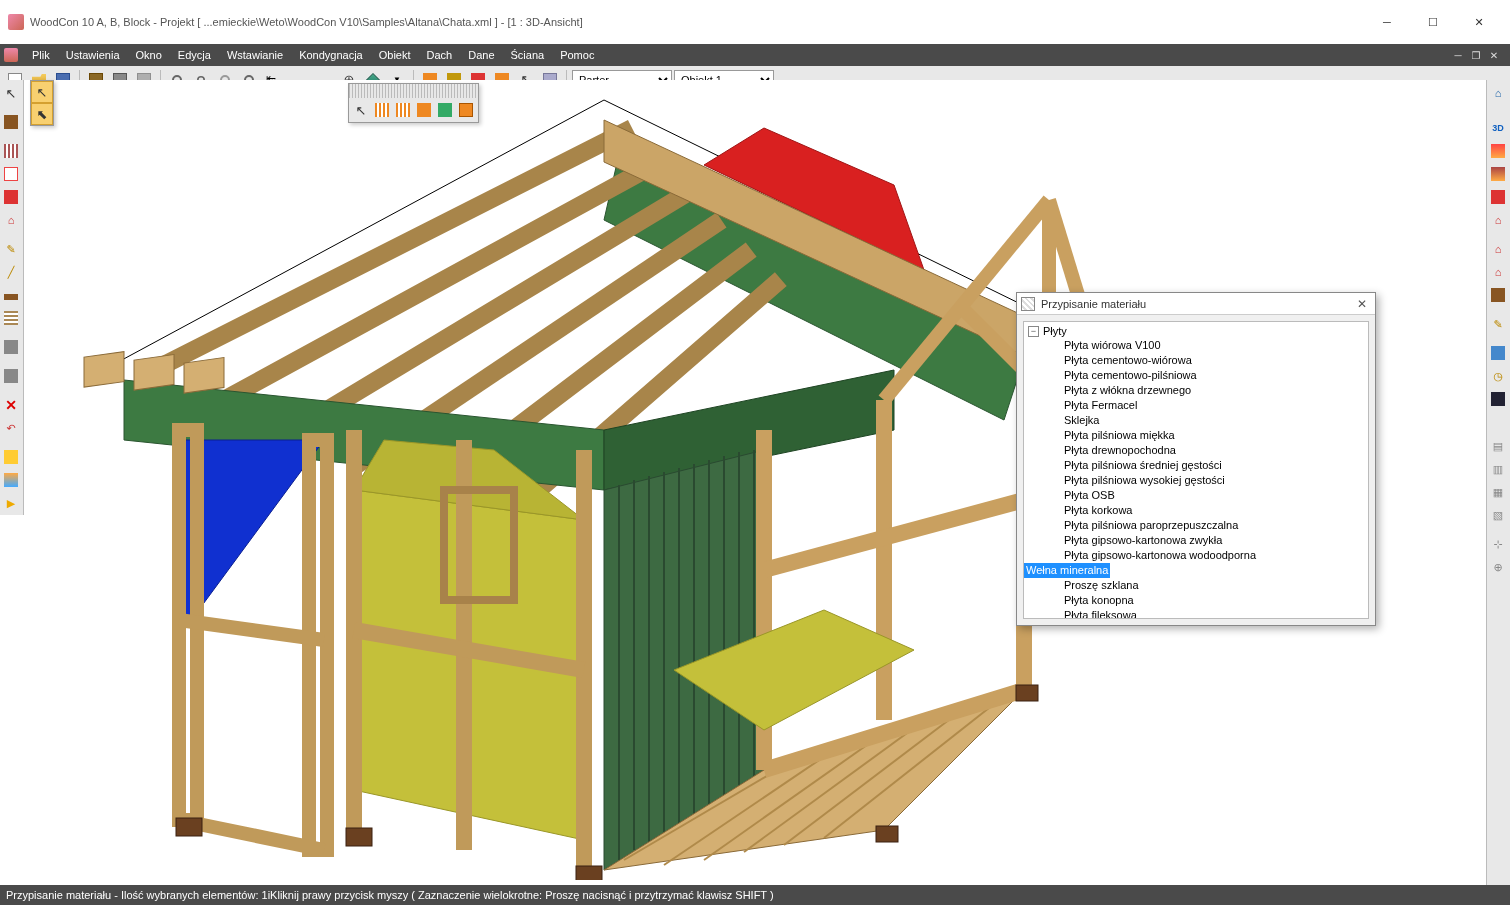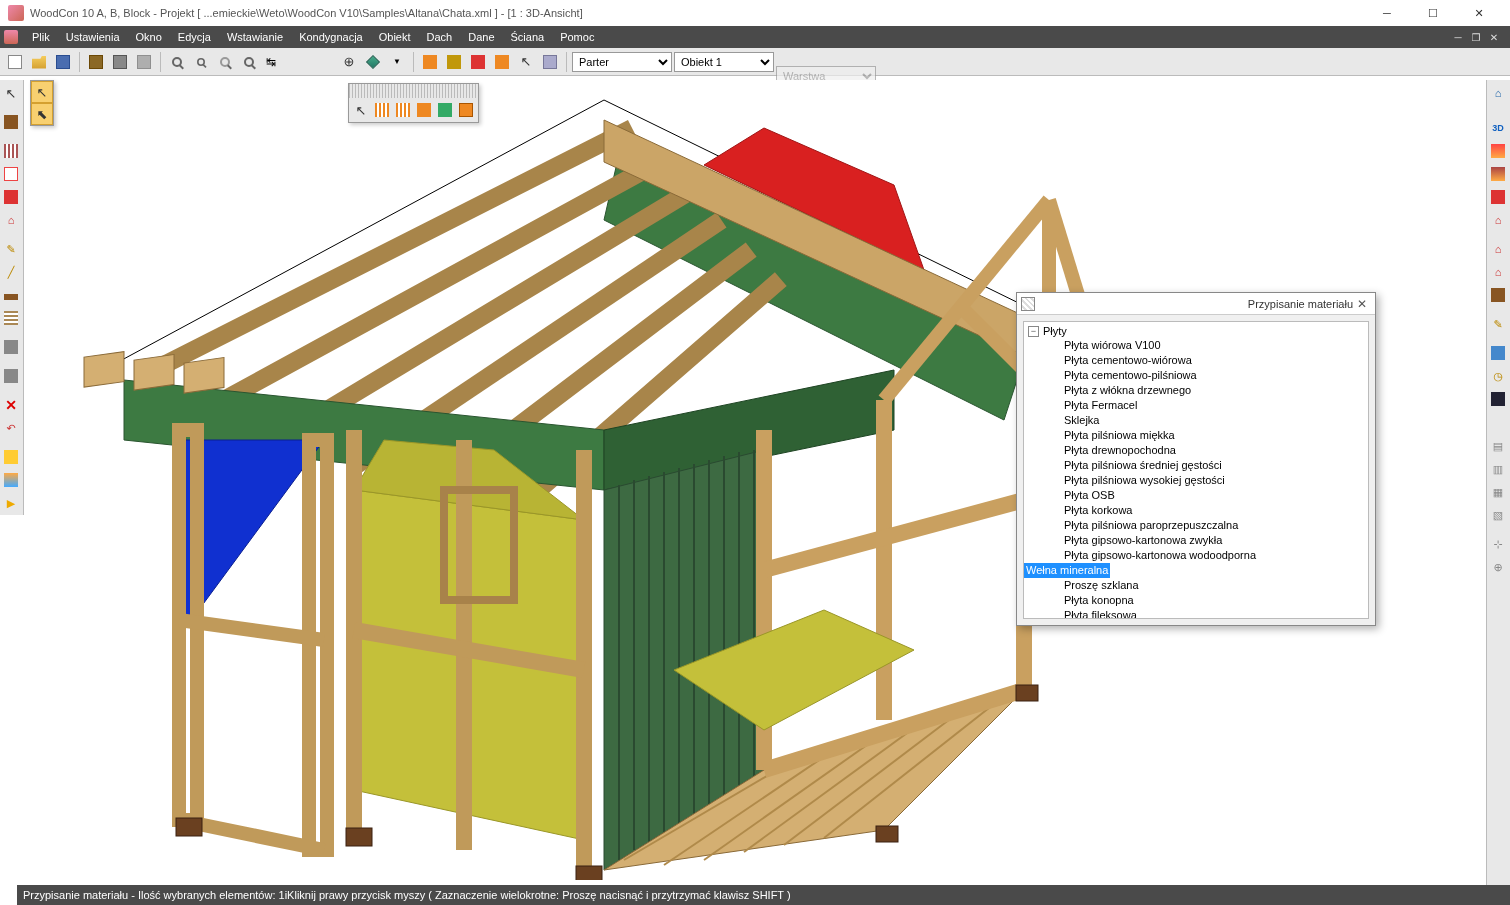--- a/index.html
+++ b/index.html
@@ -1,19 +1,19 @@
 <!DOCTYPE html>
 <html><head>
 <meta charset="utf-8">
 <style>
 * { margin: 0; padding: 0; box-sizing: border-box; font-family: "Segoe UI", Tahoma, sans-serif; font-size: 11px; }
 body { width: 1510px; height: 905px; background: #fff; overflow: hidden; position: relative; }
 
 
-.titlebar { height: 26px; background: #fff; display: flex; align-items: center; padding: 0 8px; color: #555; }
+.titlebar { height: 44px; background: #fff; display: flex; align-items: center; padding: 0 8px; color: #555; }
 .titlebar .app-icon { width: 16px; height: 16px; margin-right: 6px; background: linear-gradient(135deg,#e8a 0,#c65 100%); border-radius: 2px; }
 .titlebar .title-text { flex: 1; }
 .win-btns { display: flex; gap: 0; }
 .win-btn { width: 46px; height: 30px; display: flex; align-items: center; justify-content: center; color: #333; }
 
 
 .menubar { height: 22px; background: #4a4a4a; display: flex; align-items: center; padding: 0 4px; color: #fff; }
 .menubar .icon-small { width: 14px; height: 14px; margin-right: 6px; background: linear-gradient(#e8a,#c65); border-radius: 2px; }
 .menu-item { padding: 0 8px; height: 100%; display: flex; align-items: center; cursor: default; }
 .mdi-btns { margin-left: auto; display: flex; gap: 2px; padding-right: 4px; }
@@ -45,36 +45,36 @@
 .right-toolbar { position: absolute; right: 0; top: 80px; width: 24px; background: #e8e8e8; border-left: 1px solid #bbb; display: flex; flex-direction: column; padding-top: 2px; bottom: 20px; }
 .right-toolbar .tb-btn { width: 22px; height: 22px; margin-bottom: 1px; }
 
 
 .viewport { position: absolute; left: 24px; right: 24px; top: 80px; bottom: 20px; background: #fff; overflow: hidden; }
 
 
 .dialog { position: absolute; left: 1016px; top: 292px; width: 360px; background: #f0f0f0; border: 1px solid #888; box-shadow: 3px 3px 8px rgba(0,0,0,.3); }
 .dlg-title { height: 22px; background: #fff; display: flex; align-items: center; padding: 0 4px; border-bottom: 1px solid #ccc; }
 .dlg-title-icon { width: 14px; height: 14px; margin-right: 6px; border: 1px solid #888; background: repeating-linear-gradient(45deg,#fff 0,#fff 2px,#ddd 2px,#ddd 4px); }
-.dlg-title-text { flex: 1; color: #333; text-align: right; }
+.dlg-title-text { flex: 1; color: #333; }
 .dlg-close { width: 18px; height: 16px; display: flex; align-items: center; justify-content: center; color: #555; font-size: 12px; }
 .dlg-tree { background: #fff; border: 1px solid #bbb; margin: 6px; height: 298px; overflow-y: scroll; padding: 2px 0; }
 .tree-root { display: flex; align-items: center; padding: 1px 4px; }
 .tree-toggle { width: 11px; height: 11px; border: 1px solid #888; display: flex; align-items: center; justify-content: center; margin-right: 4px; font-size: 9px; line-height: 1; color: #555; }
 .tree-item { padding: 0 4px 0 40px; line-height: 15px; cursor: default; white-space: nowrap; }
 .tree-item.selected { background: #1e90ff; color: #fff; display: inline-block; padding-left: 2px; padding-right: 2px; }
 .tree-item-wrap { padding-left: 0; }
 .dlg-preview { margin: 4px 6px 6px; border: 1px solid #bbb; position: relative; height: 170px; background: #f0f0f0; }
 .dlg-preview-label { position: absolute; top: -7px; left: 6px; background: #f0f0f0; padding: 0 4px; font-size: 10px; color: #333; }
 .dlg-preview-swatch { position: absolute; left: 50px; right: 30px; top: 12px; bottom: 12px; background: repeating-linear-gradient(180deg,#c4c03a 0,#c4c03a 3px,#b8b434 3px,#b8b434 6px,#cbc940 6px,#cbc940 9px); }
 .dlg-buttons { display: flex; justify-content: flex-end; gap: 8px; padding: 6px; }
 .dlg-btn { min-width: 70px; height: 22px; border: 1px solid #999; background: linear-gradient(#fff,#e5e5e5); border-radius: 2px; cursor: default; }
 
 
-.statusbar { position: absolute; bottom: 0; left: 17px; right: 0; height: 20px; background: #4a4a4a; color: #fff; display: flex; align-items: center; padding: 0 6px; font-size: 11px; }
+.statusbar { position: absolute; bottom: 0; left: 0; right: 0; height: 20px; background: #4a4a4a; color: #fff; display: flex; align-items: center; padding: 0 6px; font-size: 11px; }
 .status-left { flex: 0 0 auto; }
 .status-center { flex: 1; }
 
 
 .ico { display: inline-block; width: 14px; height: 14px; }
 .i-new { background: #fff; border: 1px solid #888; }
 .i-open { background: linear-gradient(#f8d060,#d4a030); clip-path: polygon(0 30%,60% 30%,70% 10%,100% 10%,100% 100%,0 100%); }
 .i-save { background: #4a6db0; border: 1px solid #2a4d90; }
 .i-print { background: #888; border: 1px solid #555; }
 .i-zoom { border: 2px solid #666; border-radius: 50%; width: 10px; height: 10px; position: relative; }

